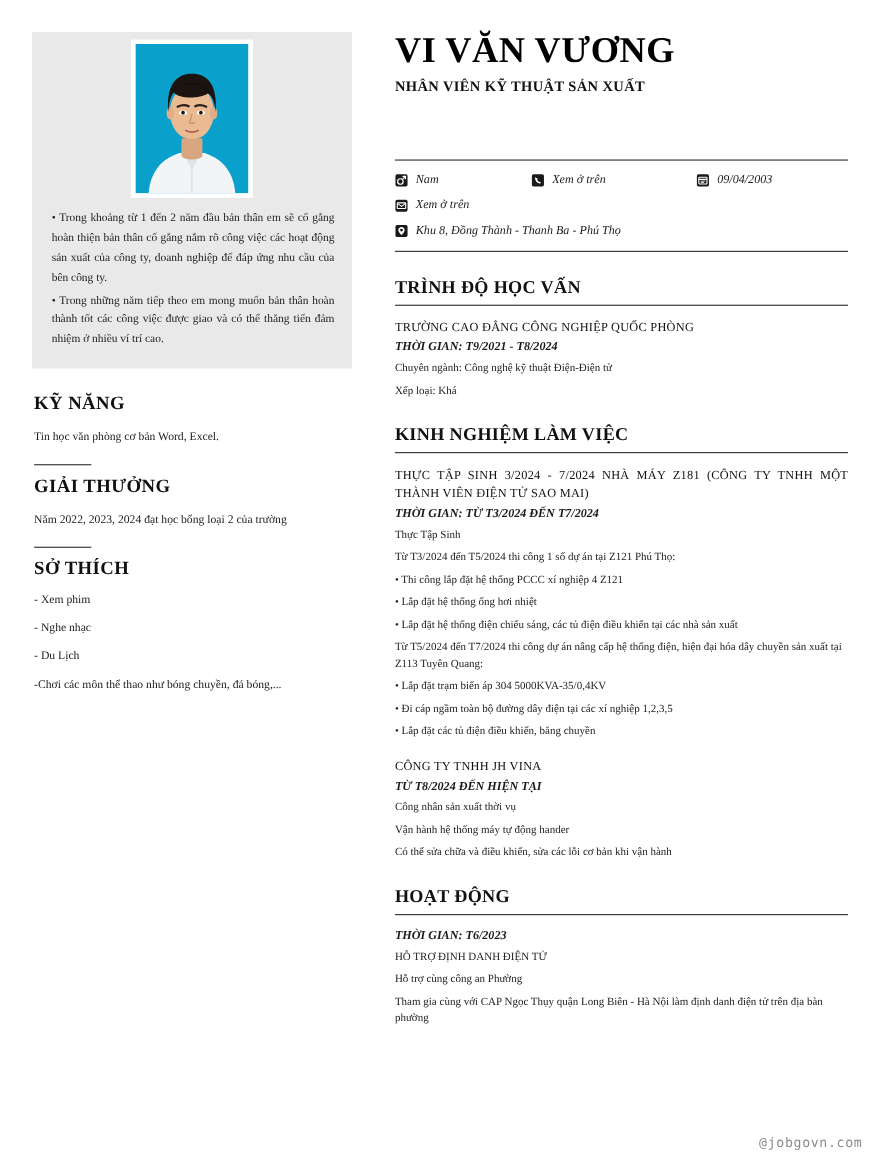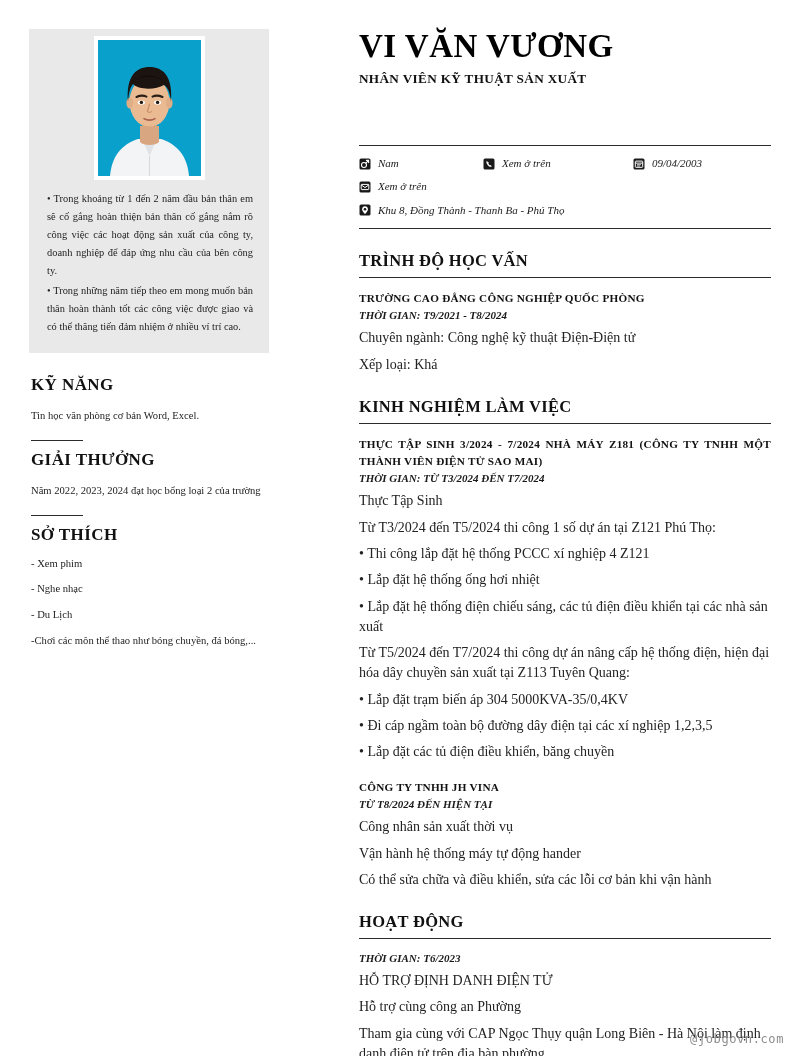--- a/index.html
+++ b/index.html
@@ -24,21 +24,21 @@
 
   
   .left-col {
     position: absolute;
     left: 29px;
     top: 29px;
     width: 291px;
   }
   .gray-panel {
     background: #e9e9e9;
-    width: 240px;
+    width: 291px;
     padding: 0 0 14px 0;
     box-sizing: border-box;
   }
   .photo-wrap {
     width: 100%;
     display: flex;
     justify-content: center;
     padding-top: 7px;
     padding-bottom: 10px;
     box-sizing: border-box;
@@ -174,38 +174,38 @@
   .sec-title-rule {
     border: 0;
     border-top: 1.4px solid #2b2b2b;
     margin: 0 0 12px 0;
     width: 100%;
   }
   .entry { margin-bottom: 14px; }
   .entry:last-child { margin-bottom: 0; }
   .entry-org {
     font-size: 11.2px;
-    font-weight: bold;
+    font-weight: normal;
     letter-spacing: 0.25px;
     margin: 0 0 2px 0;
     line-height: 1.5;
     color: #111;
     text-align: justify;
   }
   .entry-org.spread { text-align: justify; text-align-last: left; }
   .entry-time {
     font-size: 11px;
     font-style: italic;
     font-weight: 600;
     margin: 0 0 4px 0;
     color: #1a1a1a;
     line-height: 1.45;
   }
   .entry-line {
-    font-size: 14px;
+    font-size: 10px;
     margin: 0 0 6px 0;
     line-height: 1.45;
     color: #222;
   }
   .entry-line:last-child { margin-bottom: 0; }
   .entry-line.bullet { text-indent: 0; }
 
   
   .watermark {
     position: absolute;

